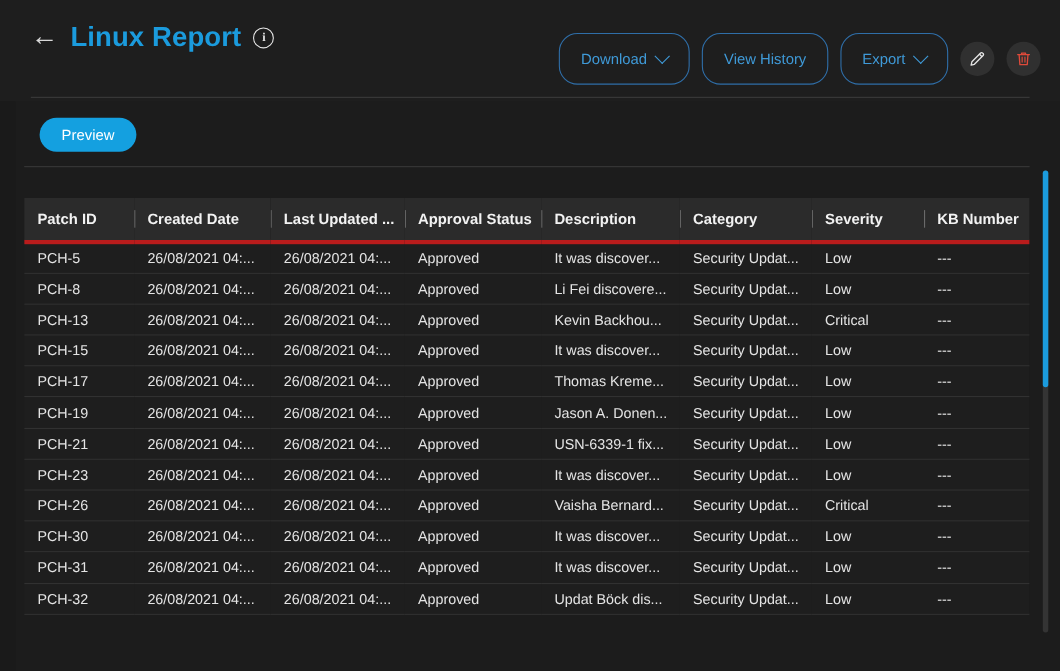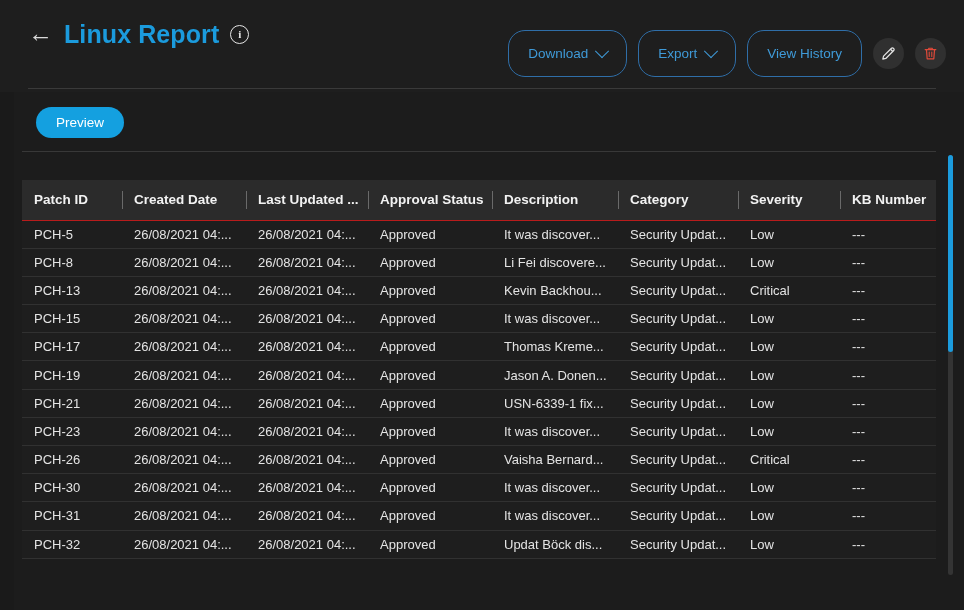--- a/index.html
+++ b/index.html
@@ -213,21 +213,21 @@
     height: 28.2px;
     padding: 0 0 0 12px;
     color: #e4e4e4;
     border-bottom: 1px solid #313131;
     white-space: nowrap;
     overflow: hidden;
     text-overflow: ellipsis;
     box-sizing: border-box;
     background: #1e1e1e;
   }
-  table.grid tbody tr:first-child td { border-top: 1px solid #b91c1c; margin-top: 37px; }
+  table.grid tbody tr:first-child td { border-top: 4px solid #b91c1c; margin-top: 37px; }
 
   .col-patch   { width: 100px; }
   .col-created { width: 124px; }
   .col-updated { width: 122px; }
   .col-approval{ width: 124px; }
   .col-desc    { width: 126px; }
   .col-cat     { width: 120px; }
   .col-sev     { width: 102px; }
   .col-kb      { width: 96px; }
 
@@ -275,25 +275,25 @@
         <span class="info-icon">i</span>
       </div>
     </div>
 
     <div class="header-actions">
       <button class="pill-btn">
         <span>Download</span>
         <span class="caret"></span>
       </button>
       <button class="pill-btn">
+        <span>View History</span>
+      </button>
+      <button class="pill-btn">
         <span>Export</span>
         <span class="caret"></span>
-      </button>
-      <button class="pill-btn">
-        <span>View History</span>
       </button>
       <button class="icon-btn">
         <svg width="17" height="17" viewBox="0 0 24 24" fill="none">
           <path d="M4 20l1-4.2L16.2 4.6a1.8 1.8 0 012.6 0l0.6 0.6a1.8 1.8 0 010 2.6L8.2 19 4 20z" stroke="#e6e6e6" stroke-width="1.7" stroke-linejoin="round" fill="none"></path>
           <path d="M14.8 6l3.2 3.2" stroke="#e6e6e6" stroke-width="1.7"></path>
         </svg>
       </button>
       <button class="icon-btn">
         <svg width="17" height="17" viewBox="0 0 24 24" fill="none">
           <path d="M4.5 6.5h15" stroke="#e04a3a" stroke-width="1.7" stroke-linecap="round"></path>

